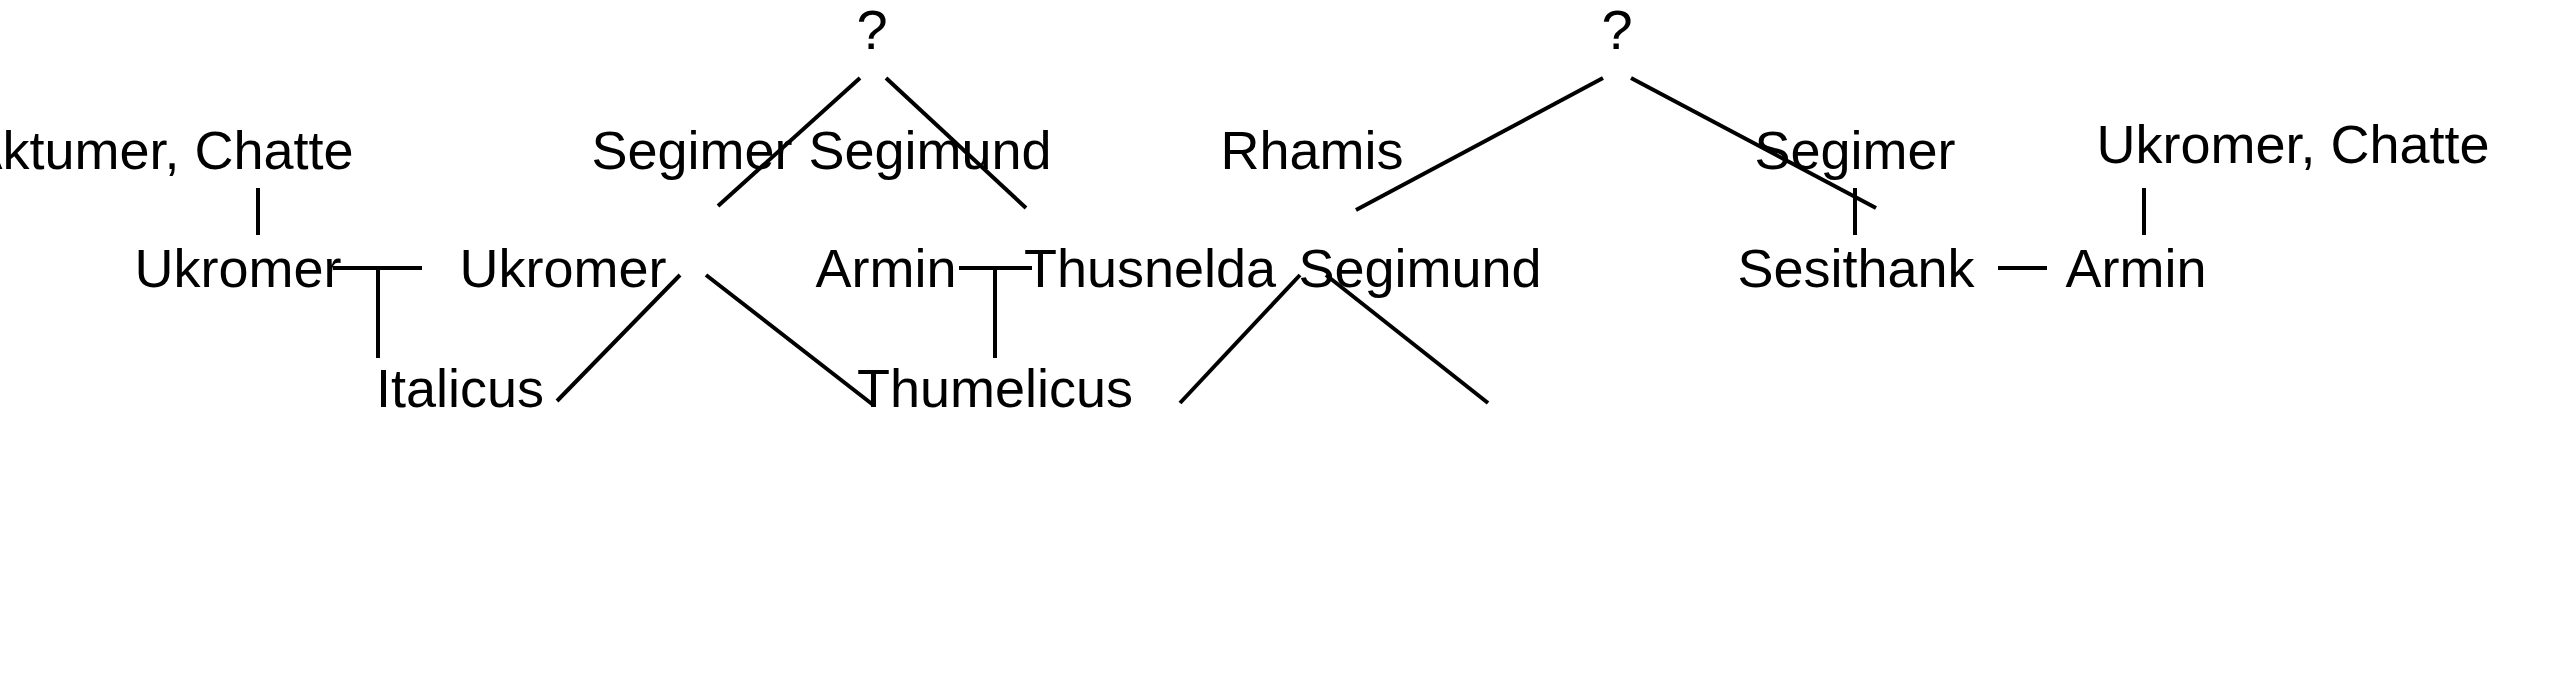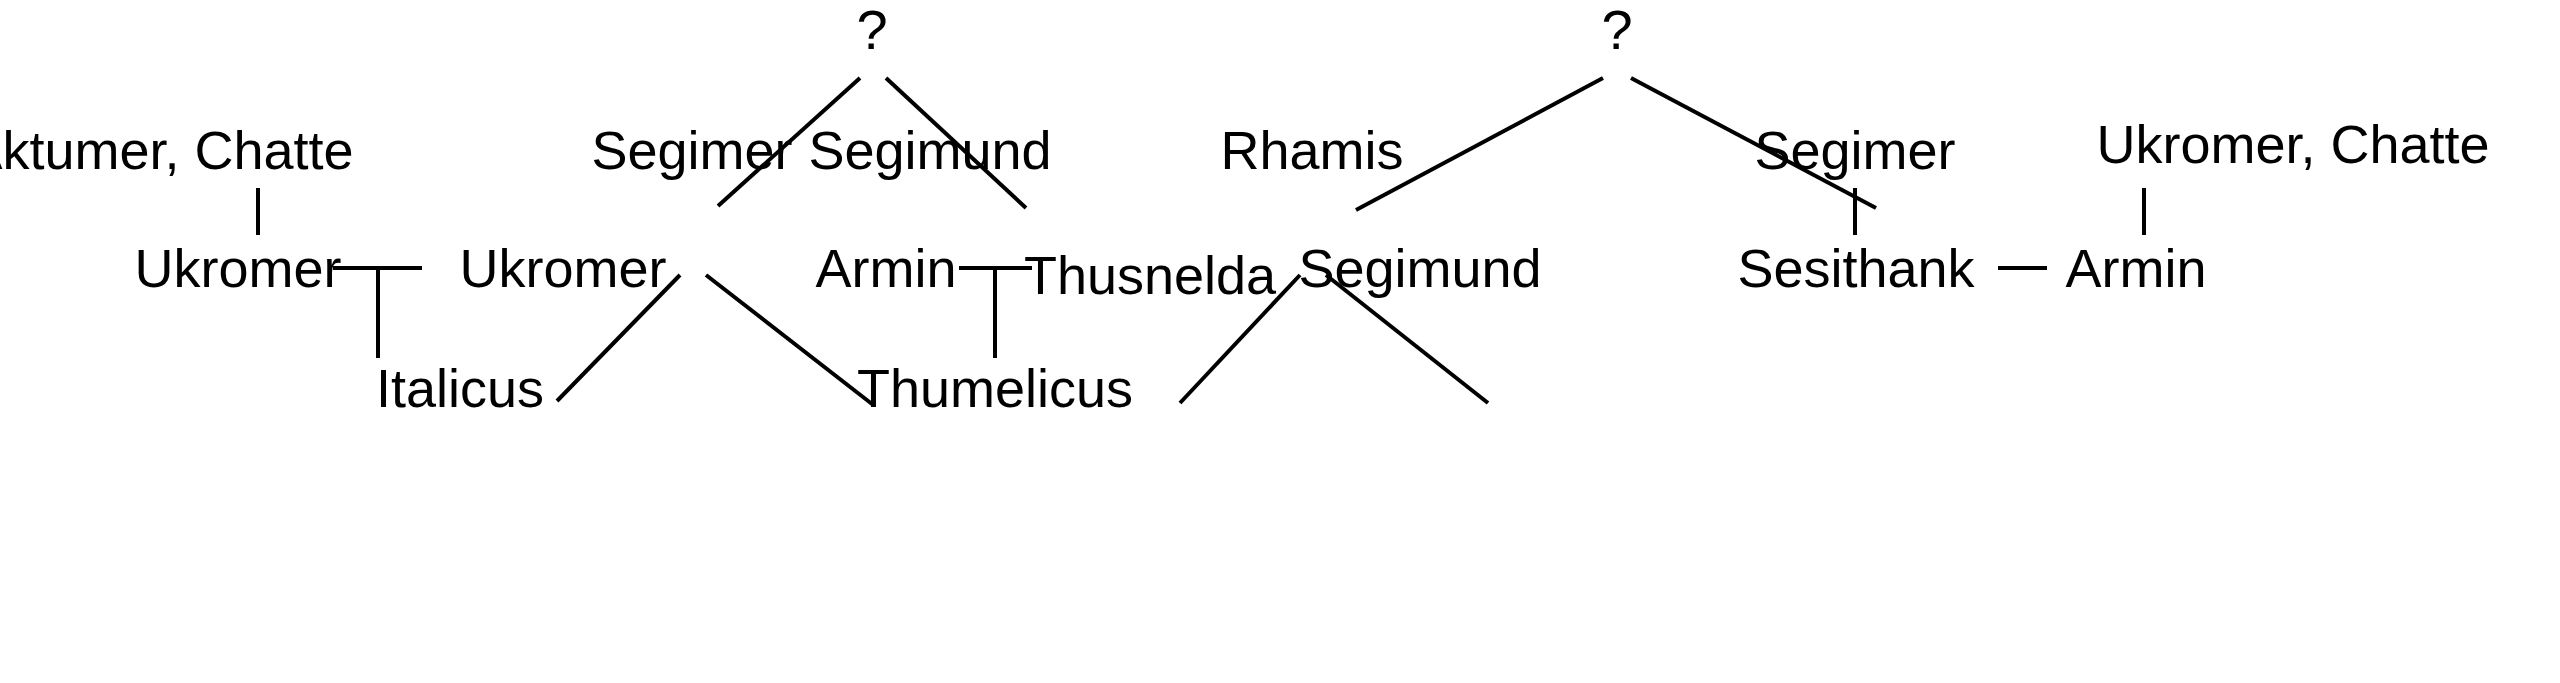--- a/index.html
+++ b/index.html
@@ -70,21 +70,21 @@
       <div class="node unknown" style="left: 1617px; top: 30px;">?</div>
       <div class="node" style="left: 160px; top: 150px;">Aktumer, Chatte</div>
       <div class="node" style="left: 692px; top: 150px;">Segimer</div>
       <div class="node" style="left: 930px; top: 150px;">Segimund</div>
       <div class="node" style="left: 1312px; top: 150px;">Rhamis</div>
       <div class="node" style="left: 1855px; top: 150px;">Segimer</div>
       <div class="node" style="left: 2270px; top: 144px; margin-left: 23px;">Ukromer, Chatte</div>
       <div class="node" style="left: 238px; top: 268px;">Ukromer</div>
       <div class="node" style="left: 563px; top: 268px;">Ukromer</div>
       <div class="node" style="left: 886px; top: 268px;">Armin</div>
-      <div class="node" style="left: 1150px; top: 275px;">Thusnelda</div>
+      <div class="node" style="left: 1150px; top: 268px;">Thusnelda</div>
       <div class="node" style="left: 1420px; top: 268px;">Segimund</div>
       <div class="node" style="left: 1856px; top: 268px;">Sesithank</div>
       <div class="node" style="left: 2136px; top: 268px;">Armin</div>
       <div class="node" style="left: 420px; top: 388px; margin-left: 40px;">Italicus</div>
       <div class="node" style="left: 995px; top: 388px;">Thumelicus</div>
     </div>
 
 </div>
 
 </body></html>

